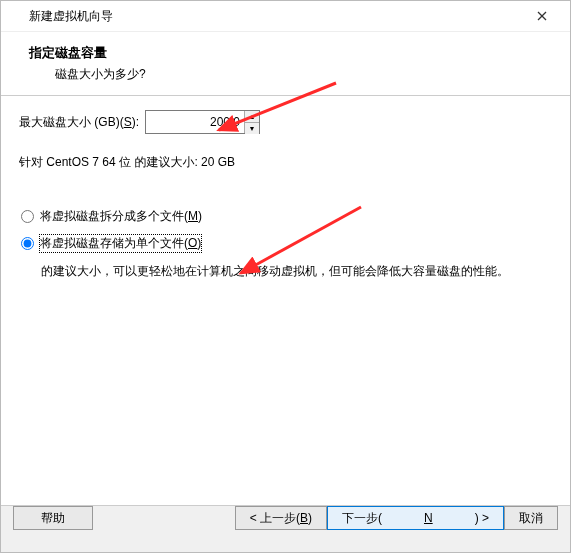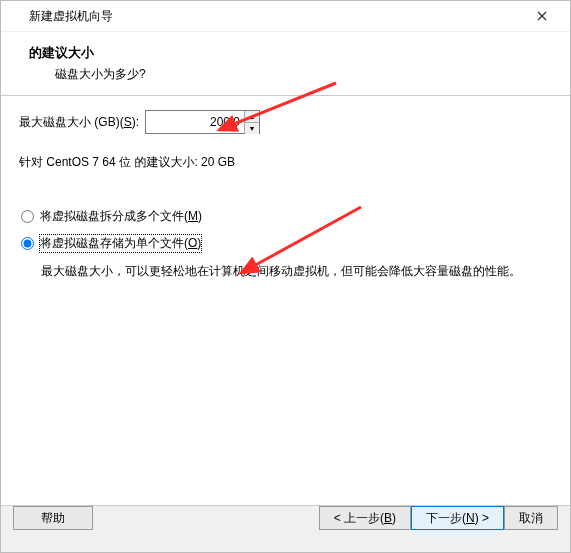--- a/index.html
+++ b/index.html
@@ -119,21 +119,21 @@
     background: #e9e9e9;
     font-family: inherit;
     font-size: 12px;
     cursor: default;
     display: inline-flex;
     align-items: center;
     justify-content: center;
   }
   .btn.help { margin-left: 0; min-width: 80px; }
   .spacer { flex: 1; }
-  .btn.primary { border: 1px solid #0078d7; background:#e5f1fb; }
+  .btn.primary { border: 1px solid #0078d7; background:#e5f1fb;gap:42px; }
   .arrow {
     position: absolute;
     pointer-events: none;
   }
   .underline { text-decoration: underline; }
 </style>
 </head>
 <body>
 
 <div class="titlebar">
@@ -141,21 +141,21 @@
   <span class="titlebar-title"></span>
   <div class="close-btn">
     <svg width="10" height="10" viewBox="0 0 10 10">
       <line x1="1" y1="1" x2="9" y2="9" stroke="#333" stroke-width="1.2"></line>
       <line x1="9" y1="1" x2="1" y2="9" stroke="#333" stroke-width="1.2"></line>
     </svg>
   </div>
 </div>
 
 <div class="header-area">
-  <div class="header-title">的建议大小</div>
+  <div class="header-title">指定磁盘容量</div>
   <div class="header-subtitle">磁盘大小为多少?</div>
 </div>
 
 <div class="content">
 
 
   <div class="row-size">
     <span class="label">
       <span>最大磁盘大小 (GB)(</span><span class="underline">S</span><span>):</span>
     </span>
@@ -176,21 +176,21 @@
       <span class="radio-label">
         <span>将虚拟磁盘拆分成多个文件(</span><span class="underline">M</span><span>)</span>
       </span>
     </label>
     <label class="radio-row focused">
       <input type="radio" name="diskopt" checked="" style="">
       <span class="radio-label">
         <span>将虚拟磁盘存储为单个文件(</span><span class="underline">O</span><span>)</span>
       </span>
     </label>
-    <div class="hint">最大磁盘大小，可以更轻松地在计算机之间移动虚拟机，但可能会降低大容量磁盘的性能。</div>
+    <div class="hint">的建议大小，可以更轻松地在计算机之间移动虚拟机，但可能会降低大容量磁盘的性能。</div>
   </div>
 
   <svg class="arrow" style="left:210px; top:-18px;" width="130" height="60">
     <defs>
         <marker id="ah1" markerWidth="8" markerHeight="8" refX="6" refY="3" orient="auto">
           <path d="M0,0 L7,3 L0,6 Z" fill="#ff2a2a"></path>
         </marker>
       </defs>
     <line x1="125" y1="5" x2="8" y2="52" stroke="#ff2a2a" stroke-width="3" marker-end="url(#ah1)"></line>
   </svg>

